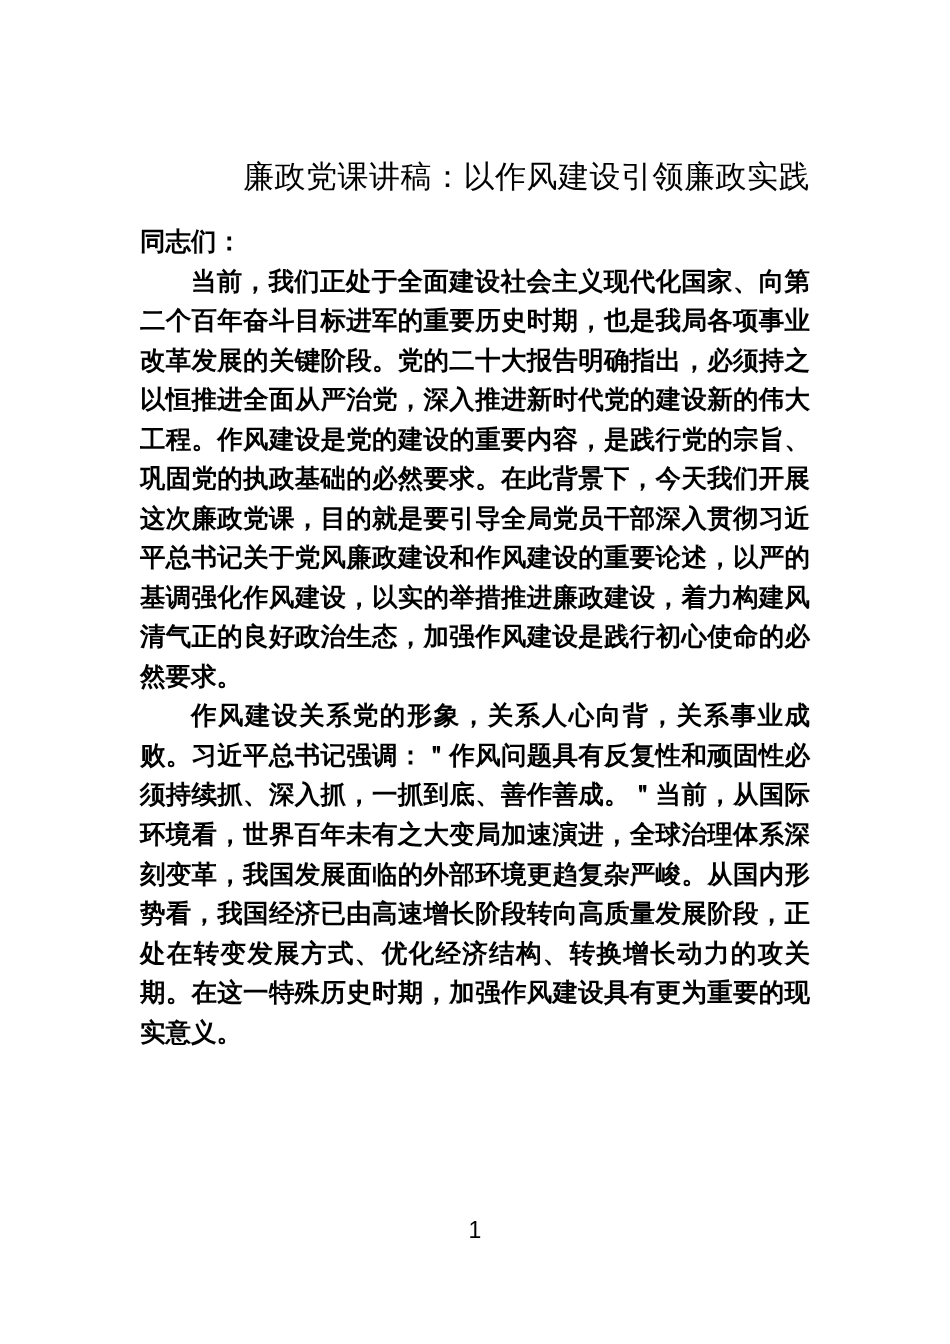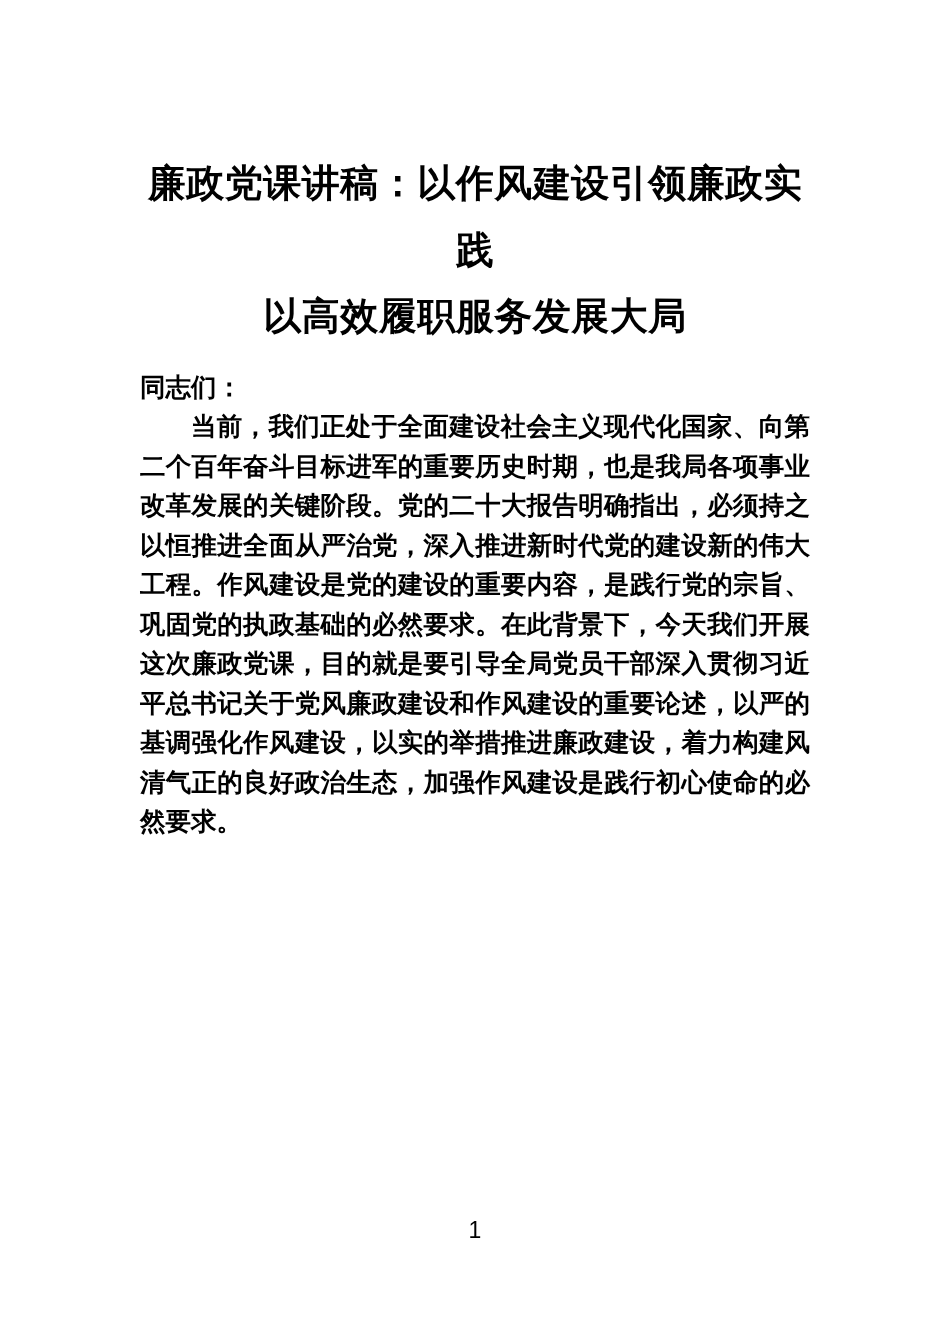--- a/index.html
+++ b/index.html
@@ -16,23 +16,23 @@
     overflow: hidden;
   }
   .page {
     width: 950px;
     height: 1344px;
     box-sizing: border-box;
     padding: 150px 140px 40px 140px;
     position: relative;
   }
   .doc-title {
-    font-size: 38px;
-    font-weight: bold;
-    text-align: center;
+    font-size: 31px;
+    font-weight: normal;
+    text-align: right;
     line-height: 1.75;
     letter-spacing: 0.5px;
     margin: 0 0 18px 0;
   }
   .doc-title .line {
     display: block;
   }
   .body-text {
     font-size: 25.5px;
     font-weight: bold;
@@ -59,23 +59,23 @@
     color: #000;
   }
 </style>
 </head>
 <body>
 
 <div class="page">
 
   <h1 class="doc-title">
     <span class="line">廉政党课讲稿：以作风建设引领廉政实践</span>
-    <span class="line">以高效履职服务发展大局</span>
   </h1>
 
   <div class="body-text">
     <p class="para">同志们：</p>
     <p class="para indent">当前，我们正处于全面建设社会主义现代化国家、向第二个百年奋斗目标进军的重要历史时期，也是我局各项事业改革发展的关键阶段。党的二十大报告明确指出，必须持之以恒推进全面从严治党，深入推进新时代党的建设新的伟大工程。作风建设是党的建设的重要内容，是践行党的宗旨、巩固党的执政基础的必然要求。在此背景下，今天我们开展这次廉政党课，目的就是要引导全局党员干部深入贯彻习近平总书记关于党风廉政建设和作风建设的重要论述，以严的基调强化作风建设，以实的举措推进廉政建设，着力构建风清气正的良好政治生态，加强作风建设是践行初心使命的必然要求。</p>
+    <p class="para indent">作风建设关系党的形象，关系人心向背，关系事业成败。习近平总书记强调：＂作风问题具有反复性和顽固性必须持续抓、深入抓，一抓到底、善作善成。＂当前，从国际环境看，世界百年未有之大变局加速演进，全球治理体系深刻变革，我国发展面临的外部环境更趋复杂严峻。从国内形势看，我国经济已由高速增长阶段转向高质量发展阶段，正处在转变发展方式、优化经济结构、转换增长动力的攻关期。在这一特殊历史时期，加强作风建设具有更为重要的现实意义。</p>
   </div>
 
   <div class="page-number">1</div>
 
 </div>
 
 </body></html>

